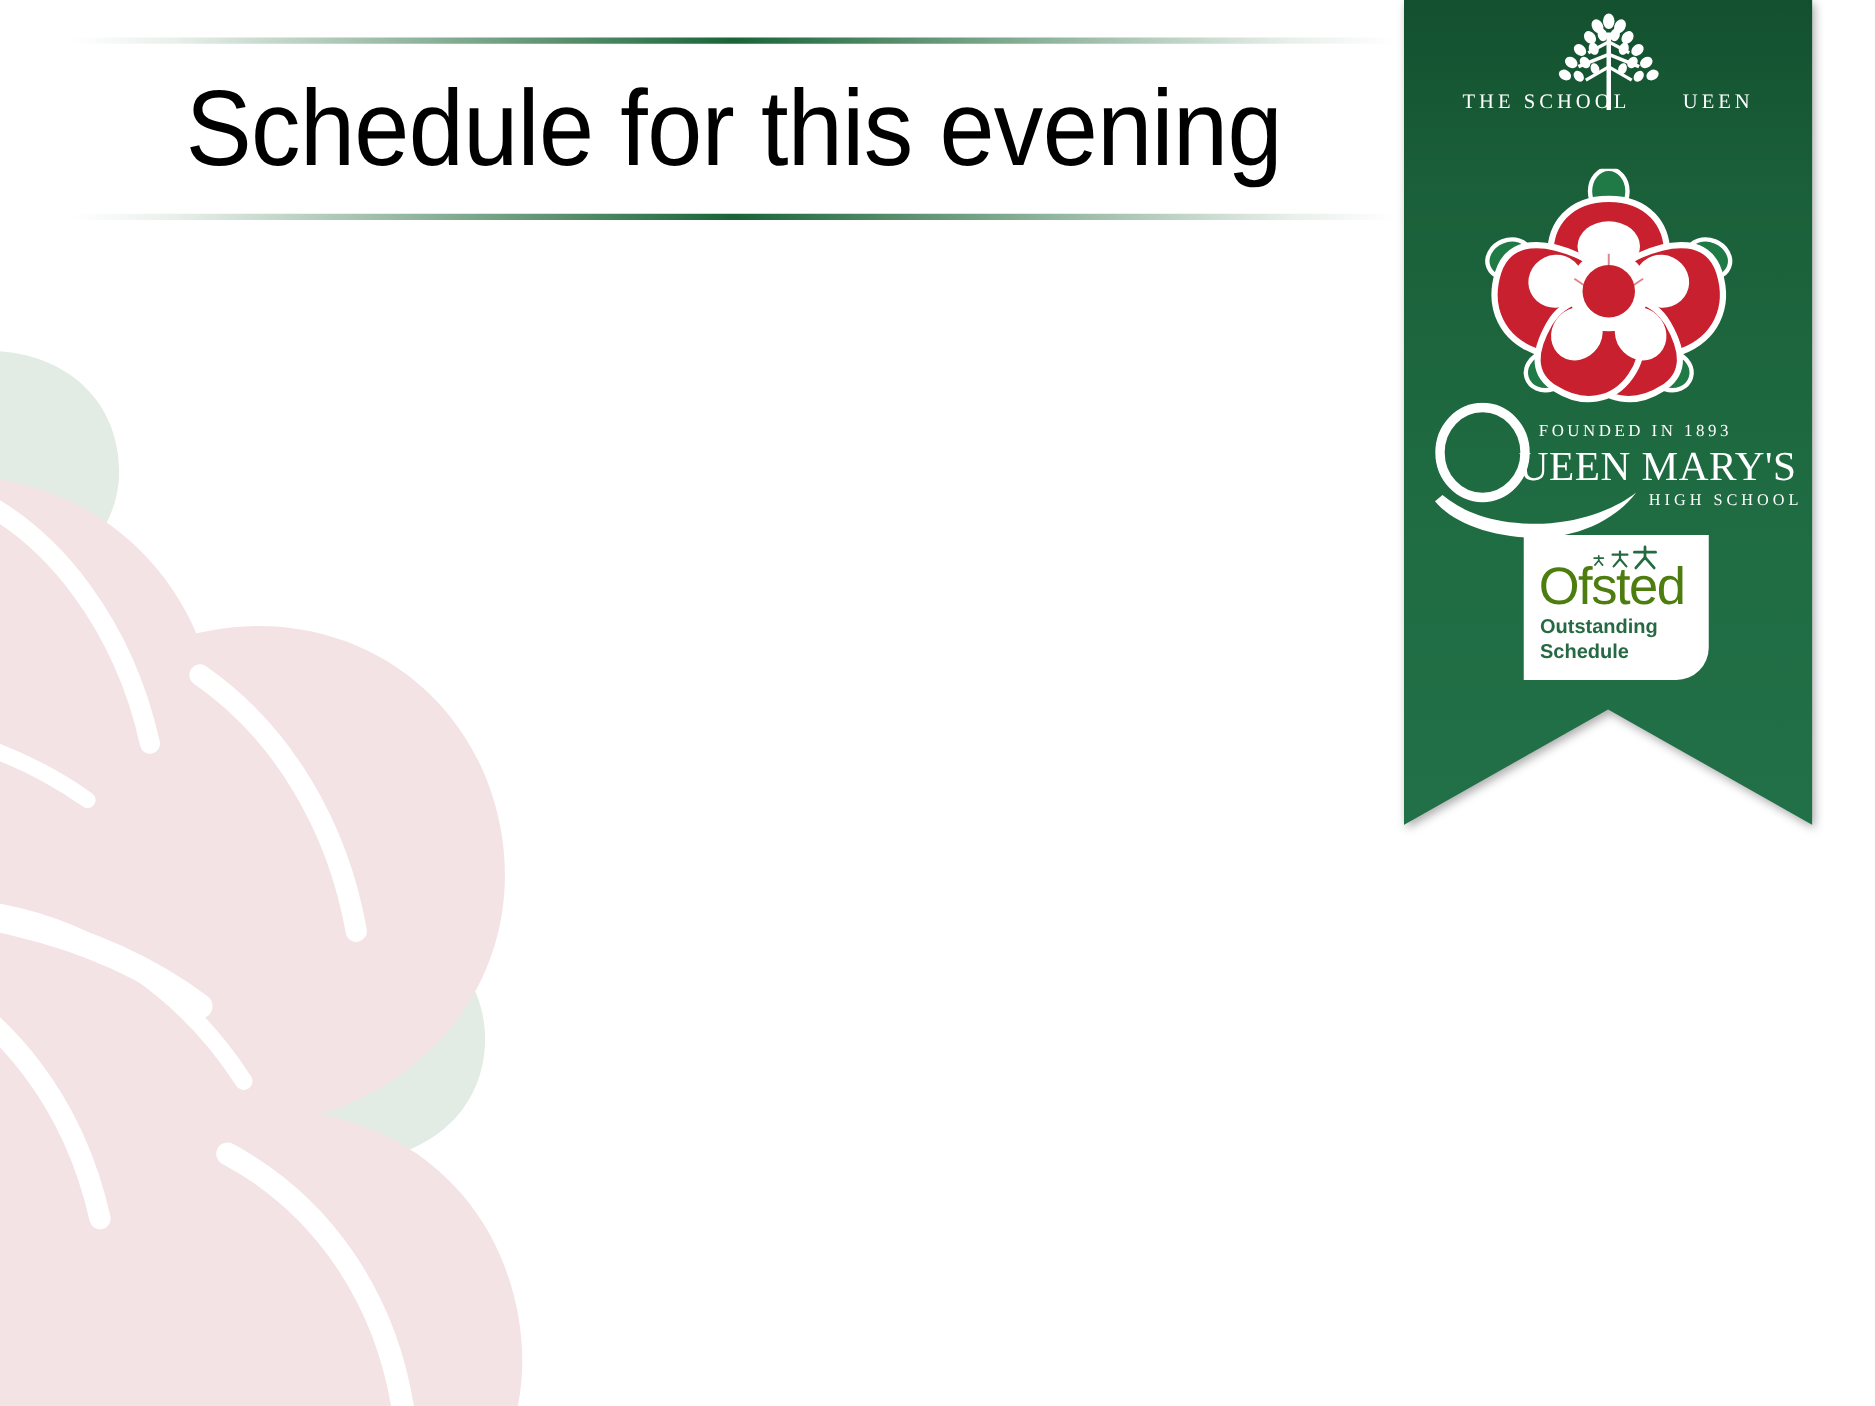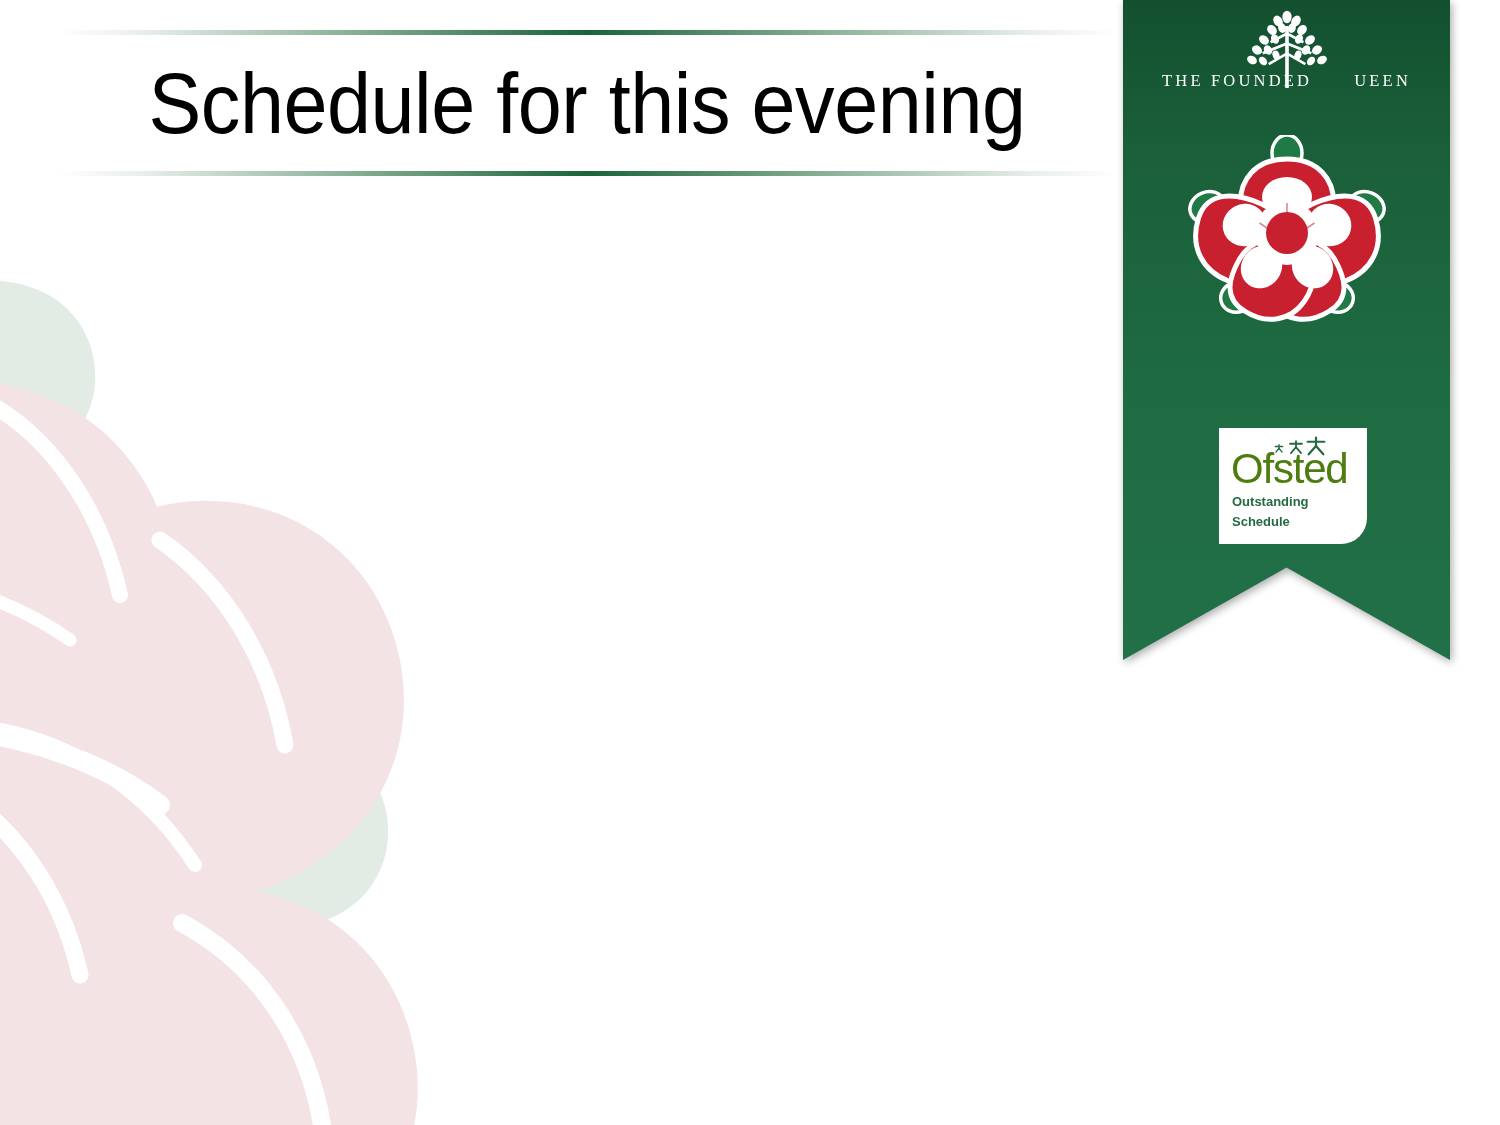--- a/index.html
+++ b/index.html
@@ -184,21 +184,21 @@
     font-size: 42px;
     line-height: 46px;
     color: #4d7c0f;
     letter-spacing: -1.2px;
   }
   .ofsted-sub {
     position: absolute;
     left: 13px;
     top: 64px;
     font-family: "Liberation Sans", sans-serif;
-    font-size: 13px;
+    font-size: 16px;
     line-height: 20px;
     font-weight: bold;
     color: #256a43;
   }
 </style>
 </head>
 <body>
 
 <div class="slide">
 
@@ -266,21 +266,21 @@
             <ellipse cx="74" cy="42" rx="3.8" ry="5.0" transform="rotate(35 74 42)"></ellipse>
             <ellipse cx="20" cy="52" rx="4.0" ry="5.2" transform="rotate(-60 20 52)"></ellipse>
             <ellipse cx="90" cy="52" rx="4.0" ry="5.2" transform="rotate(60 90 52)"></ellipse>
             <ellipse cx="31" cy="53" rx="3.6" ry="4.8" transform="rotate(-40 31 53)"></ellipse>
             <ellipse cx="79" cy="53" rx="3.6" ry="4.8" transform="rotate(40 79 53)"></ellipse>
             <ellipse cx="44" cy="47" rx="3.4" ry="4.6" transform="rotate(-20 44 47)"></ellipse>
             <ellipse cx="66" cy="47" rx="3.4" ry="4.6" transform="rotate(20 66 47)"></ellipse>
           </g>
         </svg>
         <div class="mercian-words">
-          <span class="left">THE FOUNDED</span>
+          <span class="left">THE SCHOOL</span>
           <span class="right">UEEN</span>
         </div>
       </div>
 
       <div class="rose-emblem">
         <svg viewBox="0 0 215 190" xmlns="http://www.w3.org/2000/svg">
           <g>
 
             <g fill="#1f7a46" stroke="#ffffff" stroke-width="3.5">
               <ellipse cx="107.5" cy="18" rx="15" ry="18"></ellipse>
@@ -311,20 +311,36 @@
               <path d="M107.5 68 L 107.5 80"></path>
               <path d="M135 88 L 126 94"></path>
               <path d="M80 88 L 89 94"></path>
             </g>
 
             <circle cx="107.5" cy="98" r="21" fill="#c8202e"></circle>
           </g>
         </svg>
       </div>
 
+      <div class="qm">
+        <svg viewBox="0 0 327 110" xmlns="http://www.w3.org/2000/svg">
+
+          <g fill="none" stroke="#ffffff">
+            <ellipse cx="63" cy="40" rx="34" ry="36" stroke-width="7.5"></ellipse>
+          </g>
+
+          <path d="M31 74 C 48 88 70 96 101 97 C 137 98 168 86 186 72 C 166 98 132 110 98 108 C 64 106 37 94 25 79 Z" fill="#ffffff"></path>
+
+          <text x="108" y="27" font-family="Liberation Serif, serif" font-size="13.5" letter-spacing="2.8" fill="#ffffff">FOUNDED IN 1893</text>
+
+          <text x="92" y="62" font-family="Liberation Serif, serif" font-size="33" letter-spacing="0.4" fill="#ffffff">UEEN MARY'S</text>
+
+          <text x="196" y="82" font-family="Liberation Serif, serif" font-size="13" letter-spacing="3.2" fill="#ffffff">HIGH SCHOOL</text>
+        </svg>
+      </div>
 
       <div class="ofsted">
         <div class="ofsted-stars">
           <svg viewBox="0 0 60 22" xmlns="http://www.w3.org/2000/svg">
             <g stroke="#256a43" stroke-width="2.1" stroke-linecap="round" fill="none">
 
               <g transform="translate(8,14) scale(0.62)">
                 <path d="M0 0 L0 -7"></path>
                   <path d="M-6 -4 L6 -4"></path>
                 <path d="M-5 5 L0 -1 L5 5"></path>

